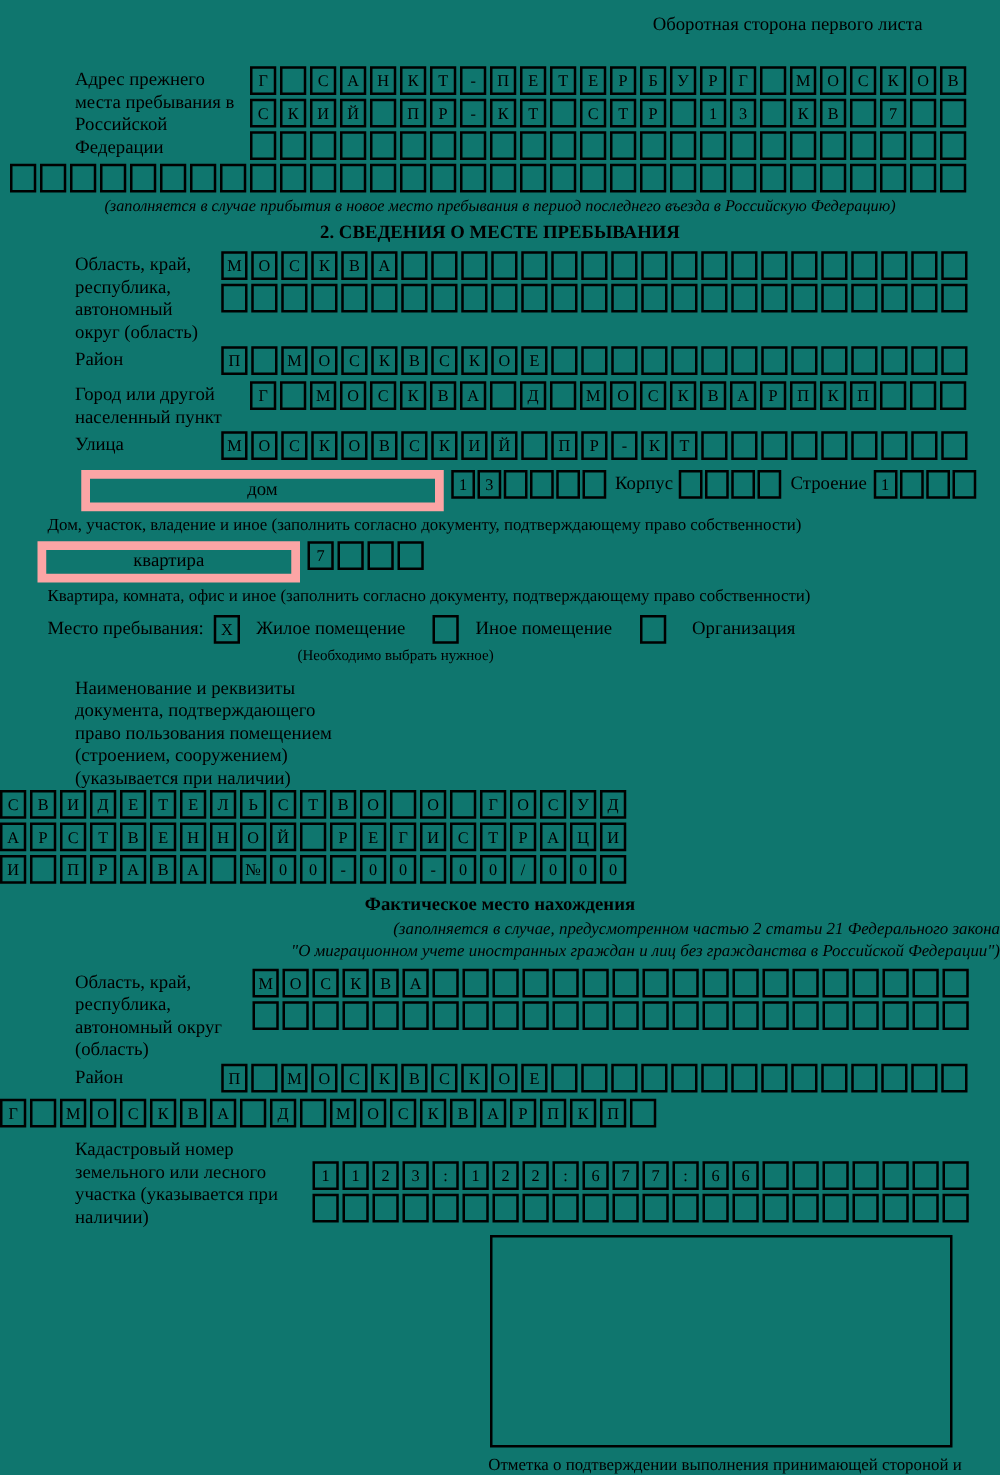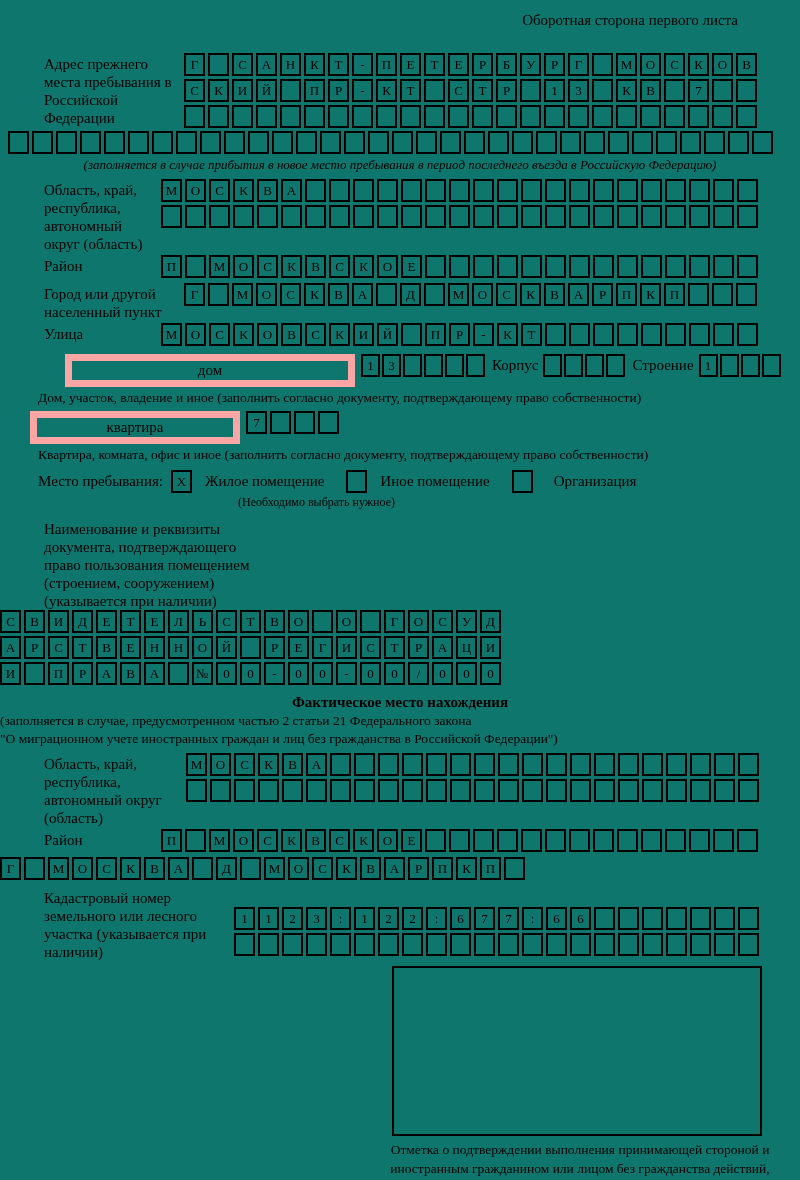--- a/index.html
+++ b/index.html
@@ -2,21 +2,21 @@
 <html><head>
 <meta charset="utf-8">
 <style>
   * { box-sizing: content-box; }
   body { margin:0; background:#fff; color:#000; font-family:"Liberation Serif", serif; }
   .page { width:800px; height:1180px; overflow:hidden; background:#0f766e; position:relative; }
 
   .back-note { text-align:right; padding:12px 62px 0 0; font-size:15px; }
 
   .formrow { display:flex; align-items:flex-start; }
-  .label { margin-left:44px; font-size:15px; line-height:18px; padding-top:2px; flex-shrink:0; }
+  .label { margin-left:60px; font-size:15px; line-height:18px; padding-top:2px; flex-shrink:0; }
   .w117 { width:117px; } .w140 { width:140px; } .w207 { width:207px; }
   .w142 { width:142px; } .w194 { width:194px; } .w190 { width:190px; }
 
   .boxrow { white-space:nowrap; height:23px; margin-bottom:3px; }
   .cell { display:inline-block; width:17px; height:19px; border:2px solid #000; margin-right:3px;
           font-size:13px; line-height:19px; text-align:center; vertical-align:top; }
   .tight .cell { width:15px; margin-right:2px; }
 
   .fullrow { margin-left:8px; }
   .note { font-size:13px; text-align:center; margin-top:2px;font-style:italic; }
@@ -26,21 +26,21 @@
   .bigbox { height:19px; border:7px solid #fca5a5; display:flex; align-items:center; justify-content:center;
             font-size:15px; flex-shrink:0; }
   .house-row { display:flex; align-items:flex-start; margin-top:5px; }
   .inline-label { font-size:15px; line-height:23px; padding:0 5px; white-space:nowrap; }
 
   .stay-row { display:flex; align-items:flex-start; margin-left:38px; margin-top:7px; font-size:15px; }
   .stay-row .boxrow { margin:0 0 0 8px; }
   .stay-opt-label { line-height:23px; margin-left:10px; margin-right:14px; }
   .choose-note { font-size:12px; margin-left:238px; margin-top:2px; }
 
-  .center-note { font-size:13.5px; text-align:left; margin-top:2px; }
+  .center-note { font-size:13.5px; text-align:right; margin-top:2px;font-style:italic; }
 
   .confirm-box { width:366px; height:166px; border:2px solid #000; margin-left:392px; margin-top:5px; }
   .confirm-note { width:390px; margin-left:385px; margin-top:4px; font-size:13.5px; line-height:19px; text-align:center; }
 
   .mt2{margin-top:2px;} .mt4{margin-top:4px;} .mt6{margin-top:6px;} .mt8{margin-top:8px;flex-direction:column;} .mt24{margin-top:24px;}
 </style>
 </head>
 <body>
 
 <div class="page">
@@ -51,20 +51,21 @@
     <div class="label w140">Адрес прежнего места пребывания в Российской Федерации</div>
     <div>
       <div class="boxrow"><span class="cell">Г</span><span class="cell"></span><span class="cell">С</span><span class="cell">А</span><span class="cell">Н</span><span class="cell">К</span><span class="cell">Т</span><span class="cell">-</span><span class="cell">П</span><span class="cell">Е</span><span class="cell">Т</span><span class="cell">Е</span><span class="cell">Р</span><span class="cell">Б</span><span class="cell">У</span><span class="cell">Р</span><span class="cell">Г</span><span class="cell"></span><span class="cell">М</span><span class="cell">О</span><span class="cell">С</span><span class="cell">К</span><span class="cell">О</span><span class="cell">В</span></div>
       <div class="boxrow"><span class="cell">С</span><span class="cell">К</span><span class="cell">И</span><span class="cell">Й</span><span class="cell"></span><span class="cell">П</span><span class="cell">Р</span><span class="cell">-</span><span class="cell">К</span><span class="cell">Т</span><span class="cell"></span><span class="cell">С</span><span class="cell">Т</span><span class="cell">Р</span><span class="cell"></span><span class="cell">1</span><span class="cell">3</span><span class="cell"></span><span class="cell">К</span><span class="cell">В</span><span class="cell"></span><span class="cell">7</span><span class="cell"></span><span class="cell"></span></div>
       <div class="boxrow"><span class="cell"></span><span class="cell"></span><span class="cell"></span><span class="cell"></span><span class="cell"></span><span class="cell"></span><span class="cell"></span><span class="cell"></span><span class="cell"></span><span class="cell"></span><span class="cell"></span><span class="cell"></span><span class="cell"></span><span class="cell"></span><span class="cell"></span><span class="cell"></span><span class="cell"></span><span class="cell"></span><span class="cell"></span><span class="cell"></span><span class="cell"></span><span class="cell"></span><span class="cell"></span><span class="cell"></span></div>
     </div>
   </div>
   <div class="boxrow fullrow"><span class="cell"></span><span class="cell"></span><span class="cell"></span><span class="cell"></span><span class="cell"></span><span class="cell"></span><span class="cell"></span><span class="cell"></span><span class="cell"></span><span class="cell"></span><span class="cell"></span><span class="cell"></span><span class="cell"></span><span class="cell"></span><span class="cell"></span><span class="cell"></span><span class="cell"></span><span class="cell"></span><span class="cell"></span><span class="cell"></span><span class="cell"></span><span class="cell"></span><span class="cell"></span><span class="cell"></span><span class="cell"></span><span class="cell"></span><span class="cell"></span><span class="cell"></span><span class="cell"></span><span class="cell"></span><span class="cell"></span><span class="cell"></span></div>
   <div class="note">(заполняется в случае прибытия в новое место пребывания в период последнего въезда в Российскую Федерацию)</div>
 
+  <div class="sec-title">2. СВЕДЕНИЯ О МЕСТЕ ПРЕБЫВАНИЯ</div>
 
   <div class="formrow mt6">
     <div class="label w117">Область, край, республика, автономный округ (область)</div>
     <div>
       <div class="boxrow"><span class="cell">М</span><span class="cell">О</span><span class="cell">С</span><span class="cell">К</span><span class="cell">В</span><span class="cell">А</span><span class="cell"></span><span class="cell"></span><span class="cell"></span><span class="cell"></span><span class="cell"></span><span class="cell"></span><span class="cell"></span><span class="cell"></span><span class="cell"></span><span class="cell"></span><span class="cell"></span><span class="cell"></span><span class="cell"></span><span class="cell"></span><span class="cell"></span><span class="cell"></span><span class="cell"></span><span class="cell"></span><span class="cell"></span></div>
       <div class="boxrow"><span class="cell"></span><span class="cell"></span><span class="cell"></span><span class="cell"></span><span class="cell"></span><span class="cell"></span><span class="cell"></span><span class="cell"></span><span class="cell"></span><span class="cell"></span><span class="cell"></span><span class="cell"></span><span class="cell"></span><span class="cell"></span><span class="cell"></span><span class="cell"></span><span class="cell"></span><span class="cell"></span><span class="cell"></span><span class="cell"></span><span class="cell"></span><span class="cell"></span><span class="cell"></span><span class="cell"></span><span class="cell"></span></div>
     </div>
   </div>
 
   <div class="formrow mt2">

